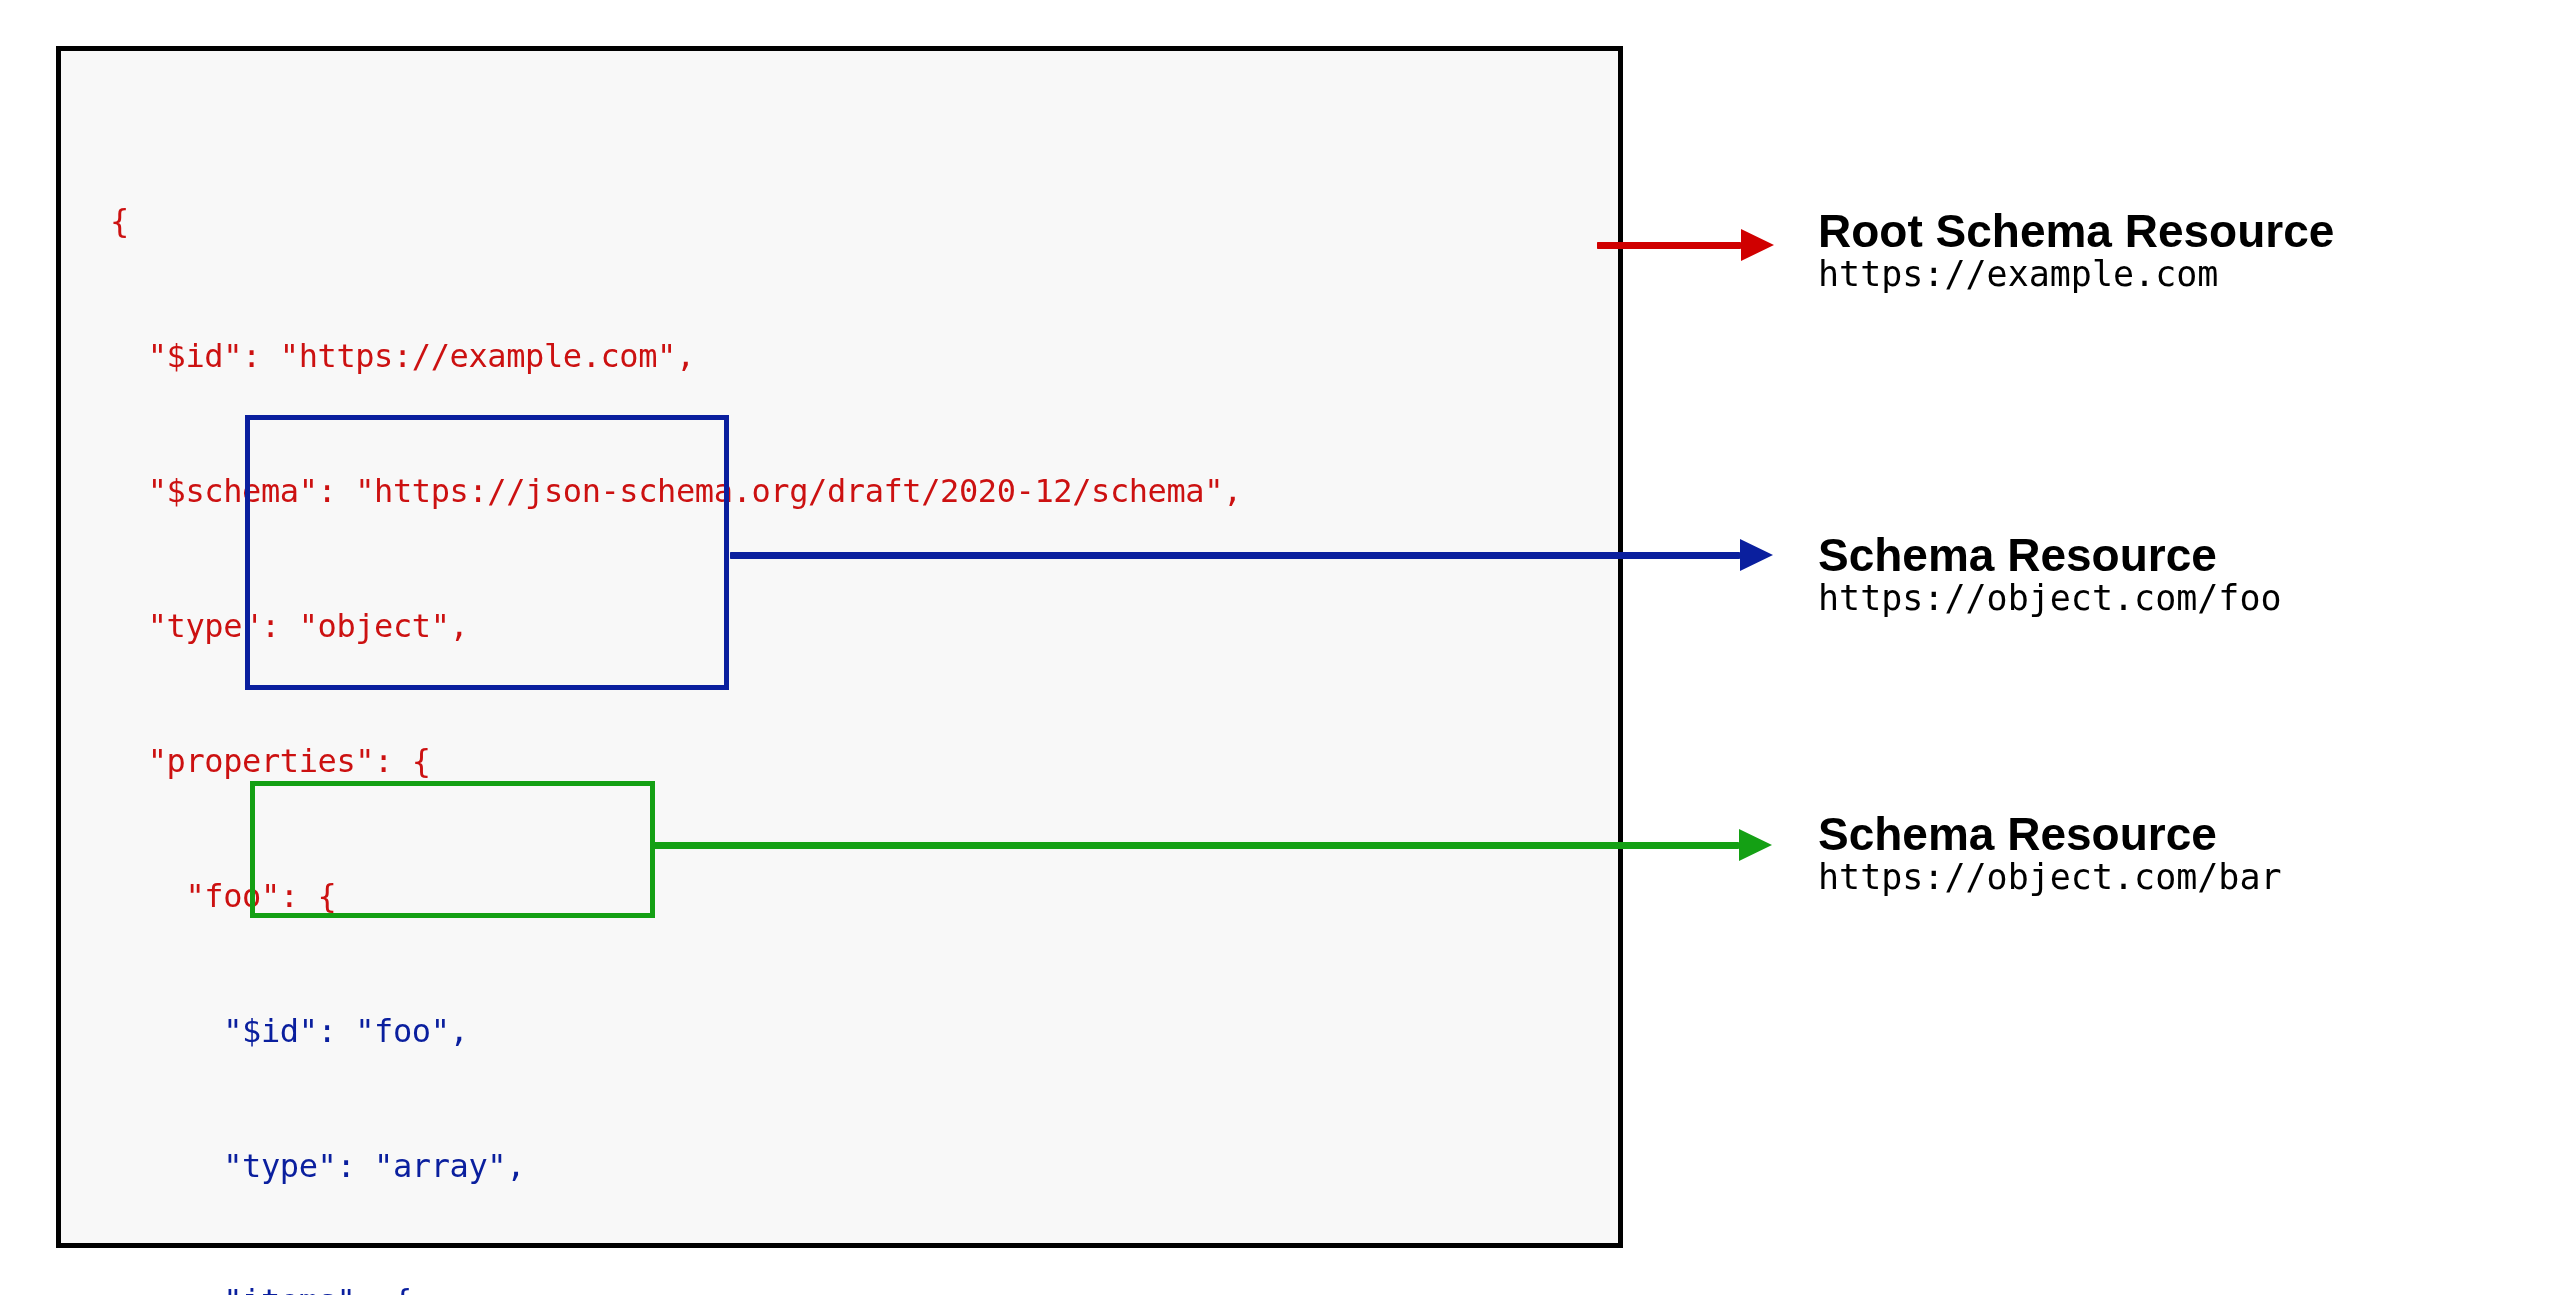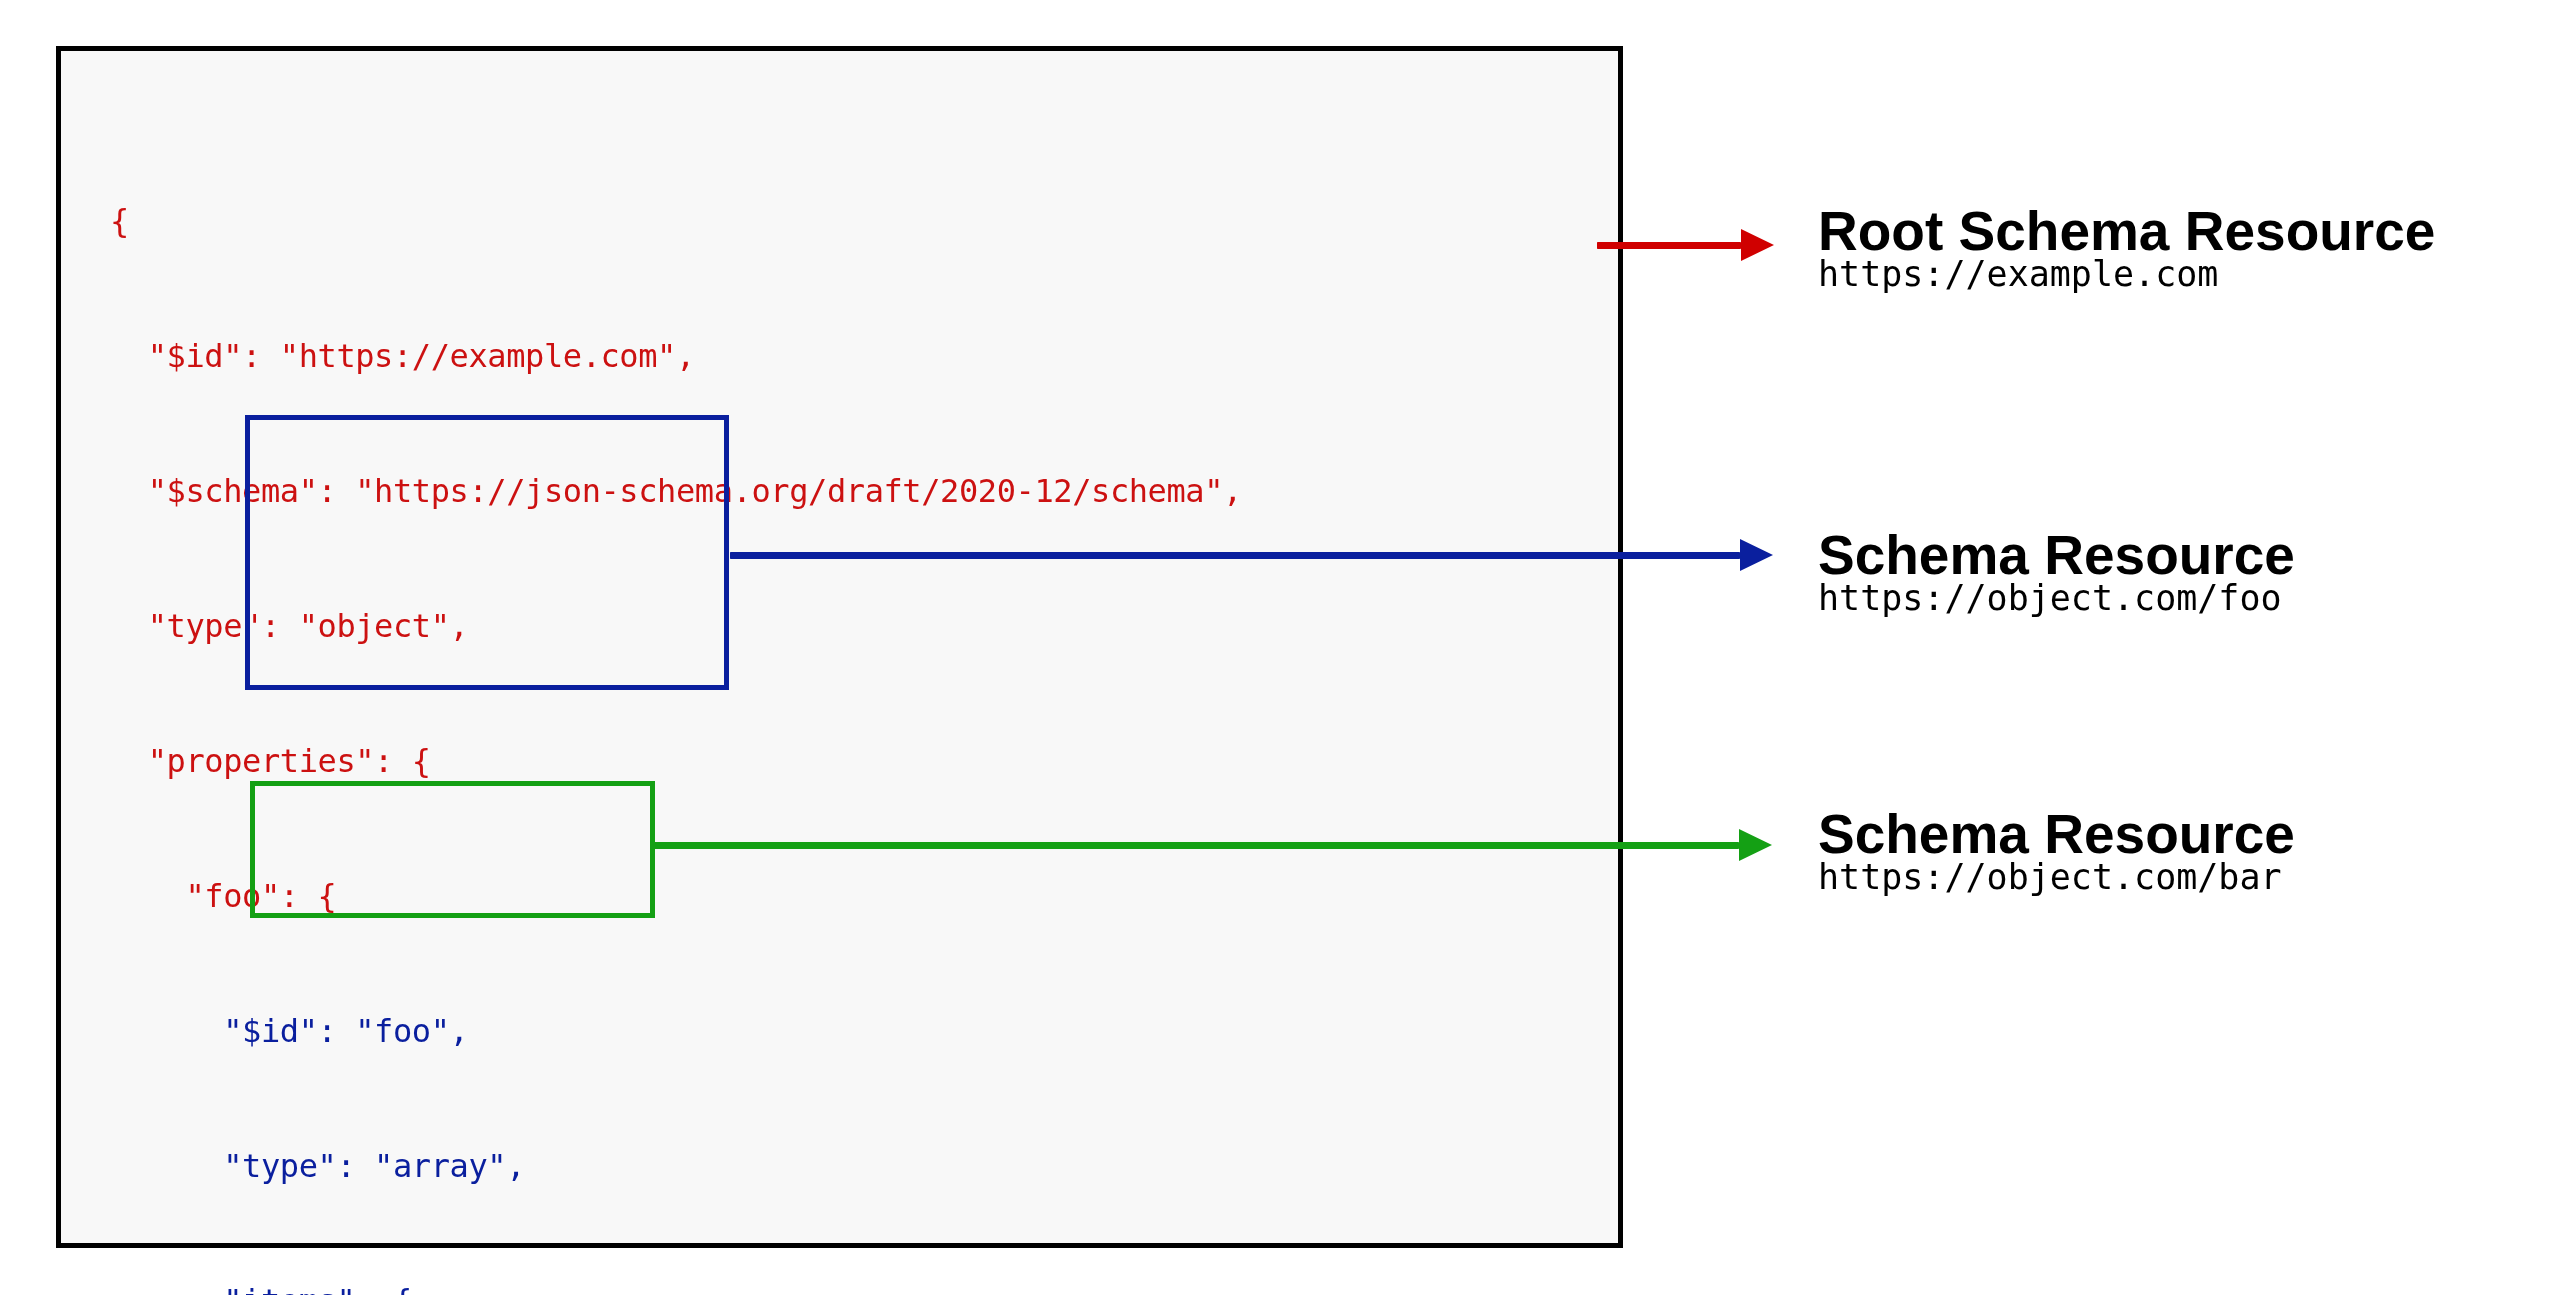--- a/index.html
+++ b/index.html
@@ -74,21 +74,21 @@
 
   #arrow-bar  { left:650px; top:842px; width:1125px; }
   #arrow-bar   .shaft{ width:1089px; }
   #arrow-bar   .head { left:1089px; }
 
   
   .annotation{ position:absolute; left:1818px; }
   .ann-title{
     font-family:"Liberation Sans", sans-serif;
     font-weight:bold;
-    font-size:55px;
+    font-size:46px;
     color:#000000;
     line-height:47px;
     white-space:nowrap;
   }
   .ann-uri{
     font-family:"DejaVu Sans Mono","Liberation Mono", monospace;
     font-size:35px;
     color:#000000;
     line-height:39px;
     white-space:nowrap;

